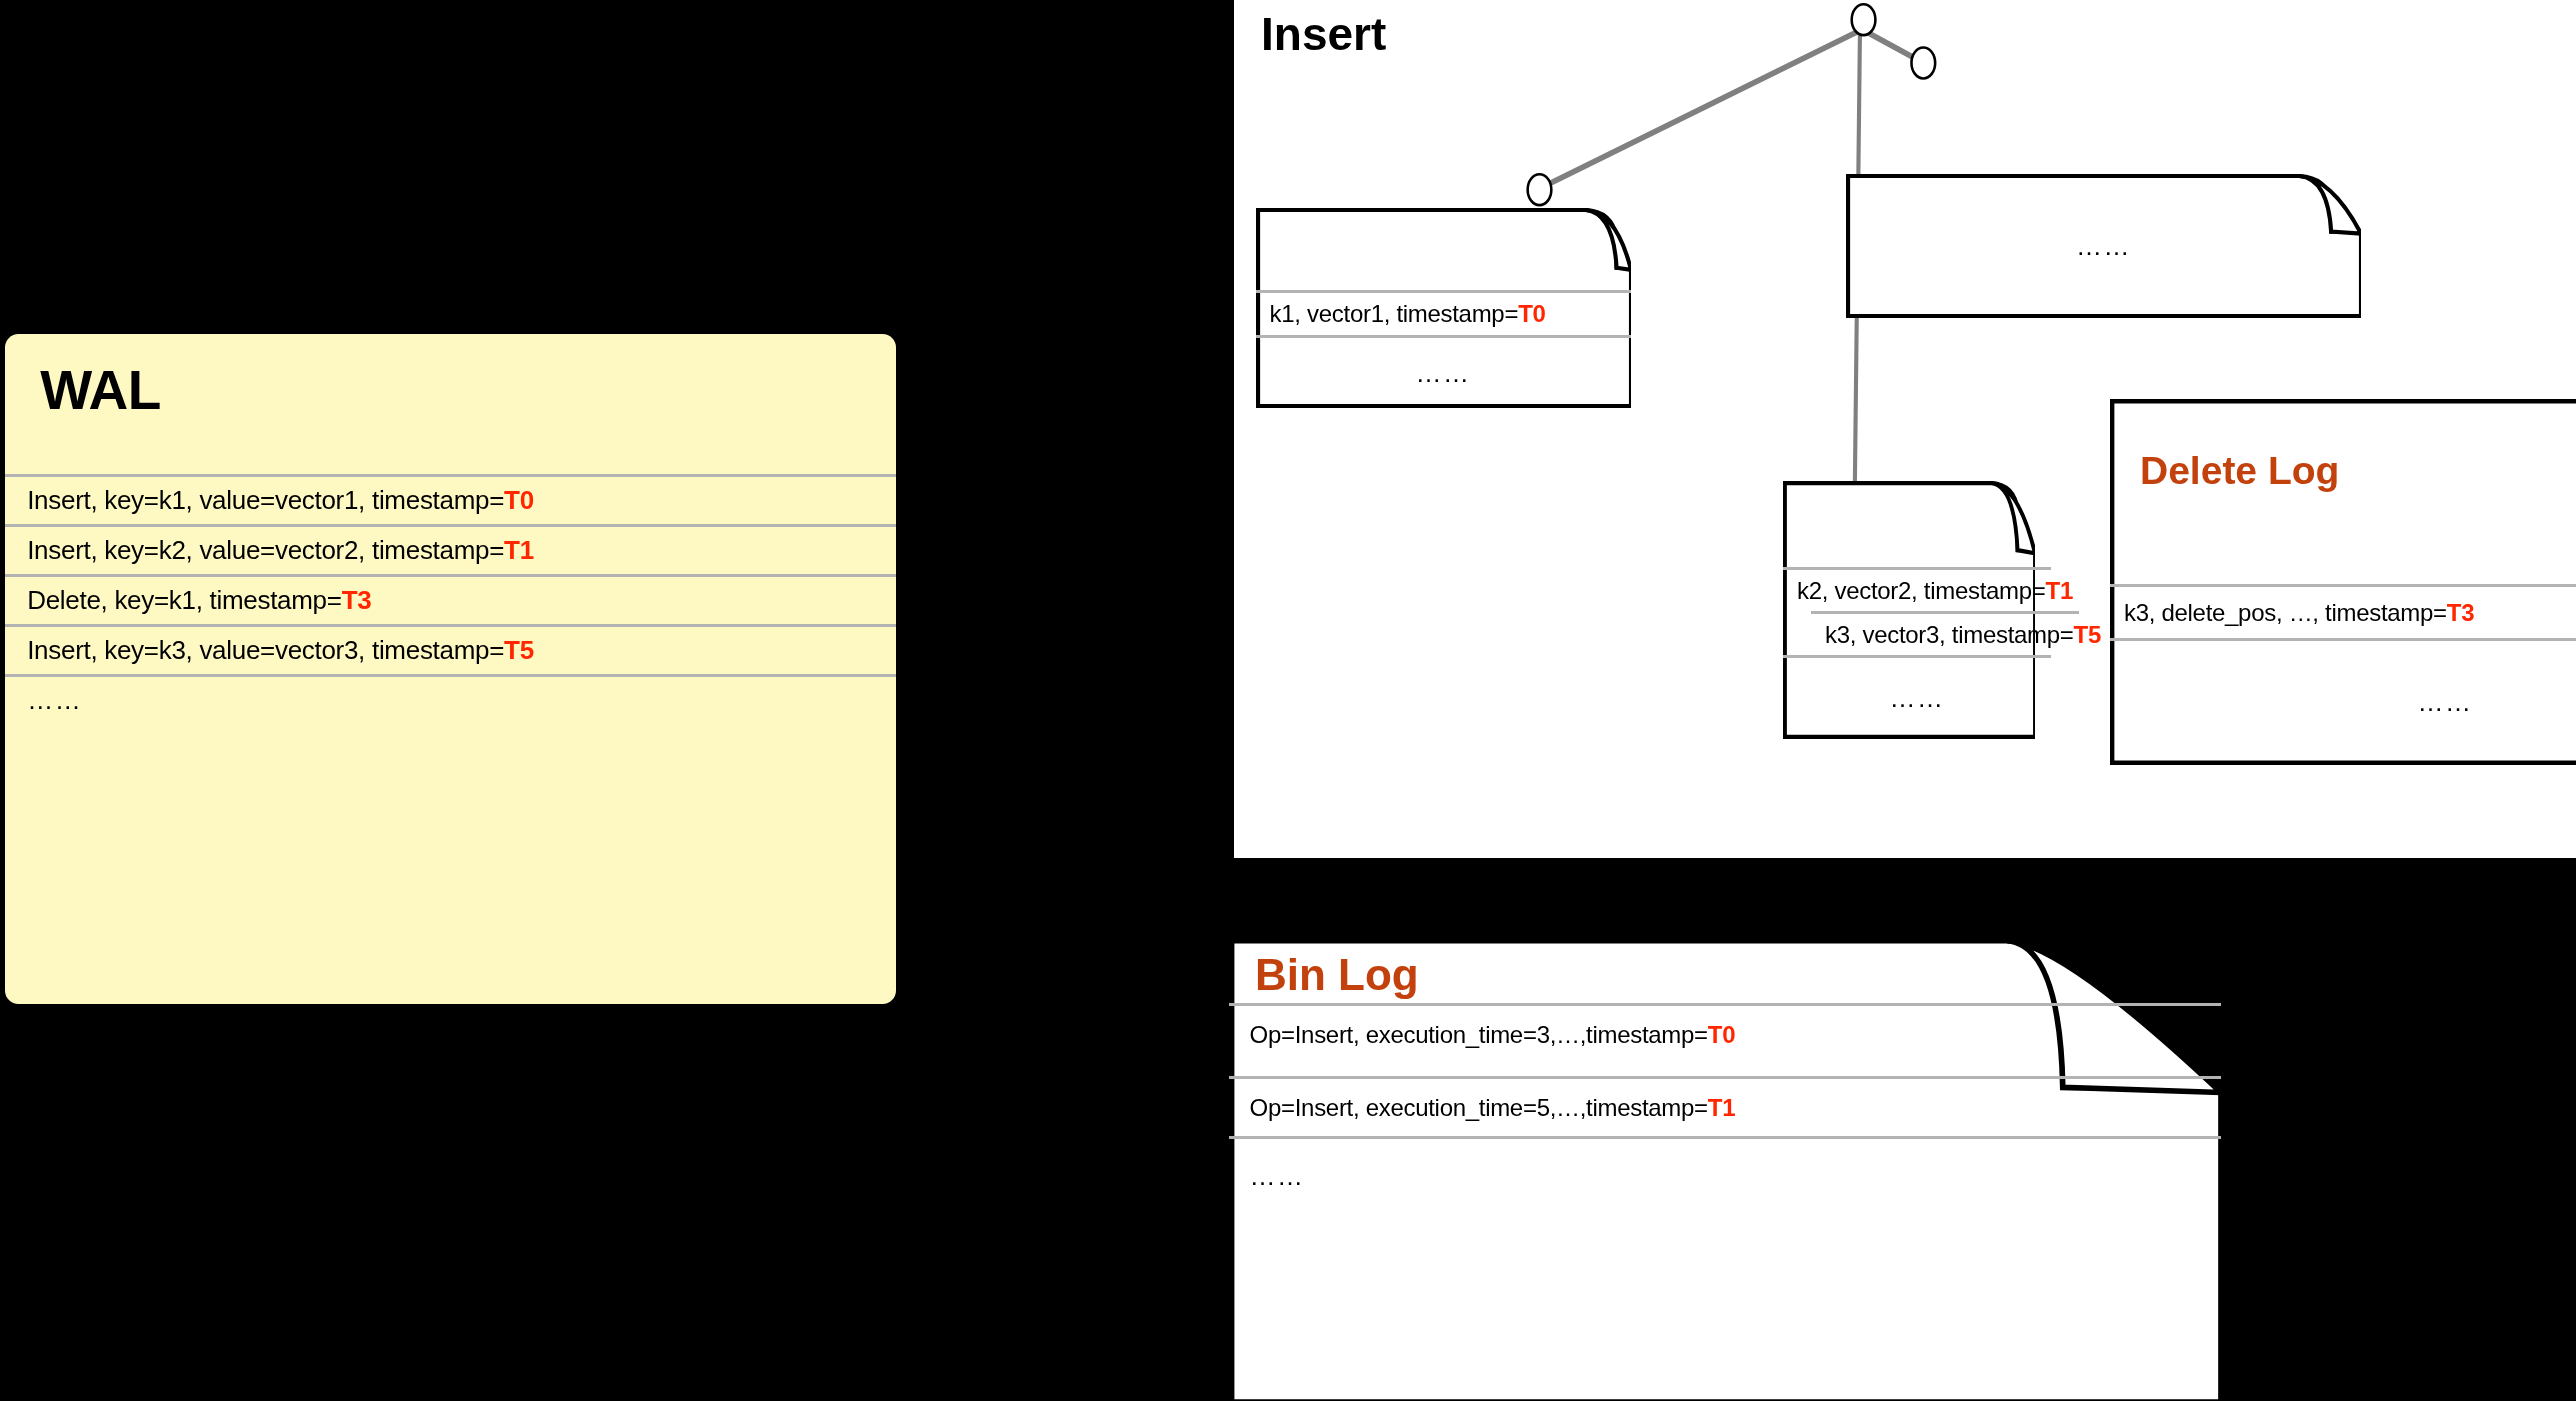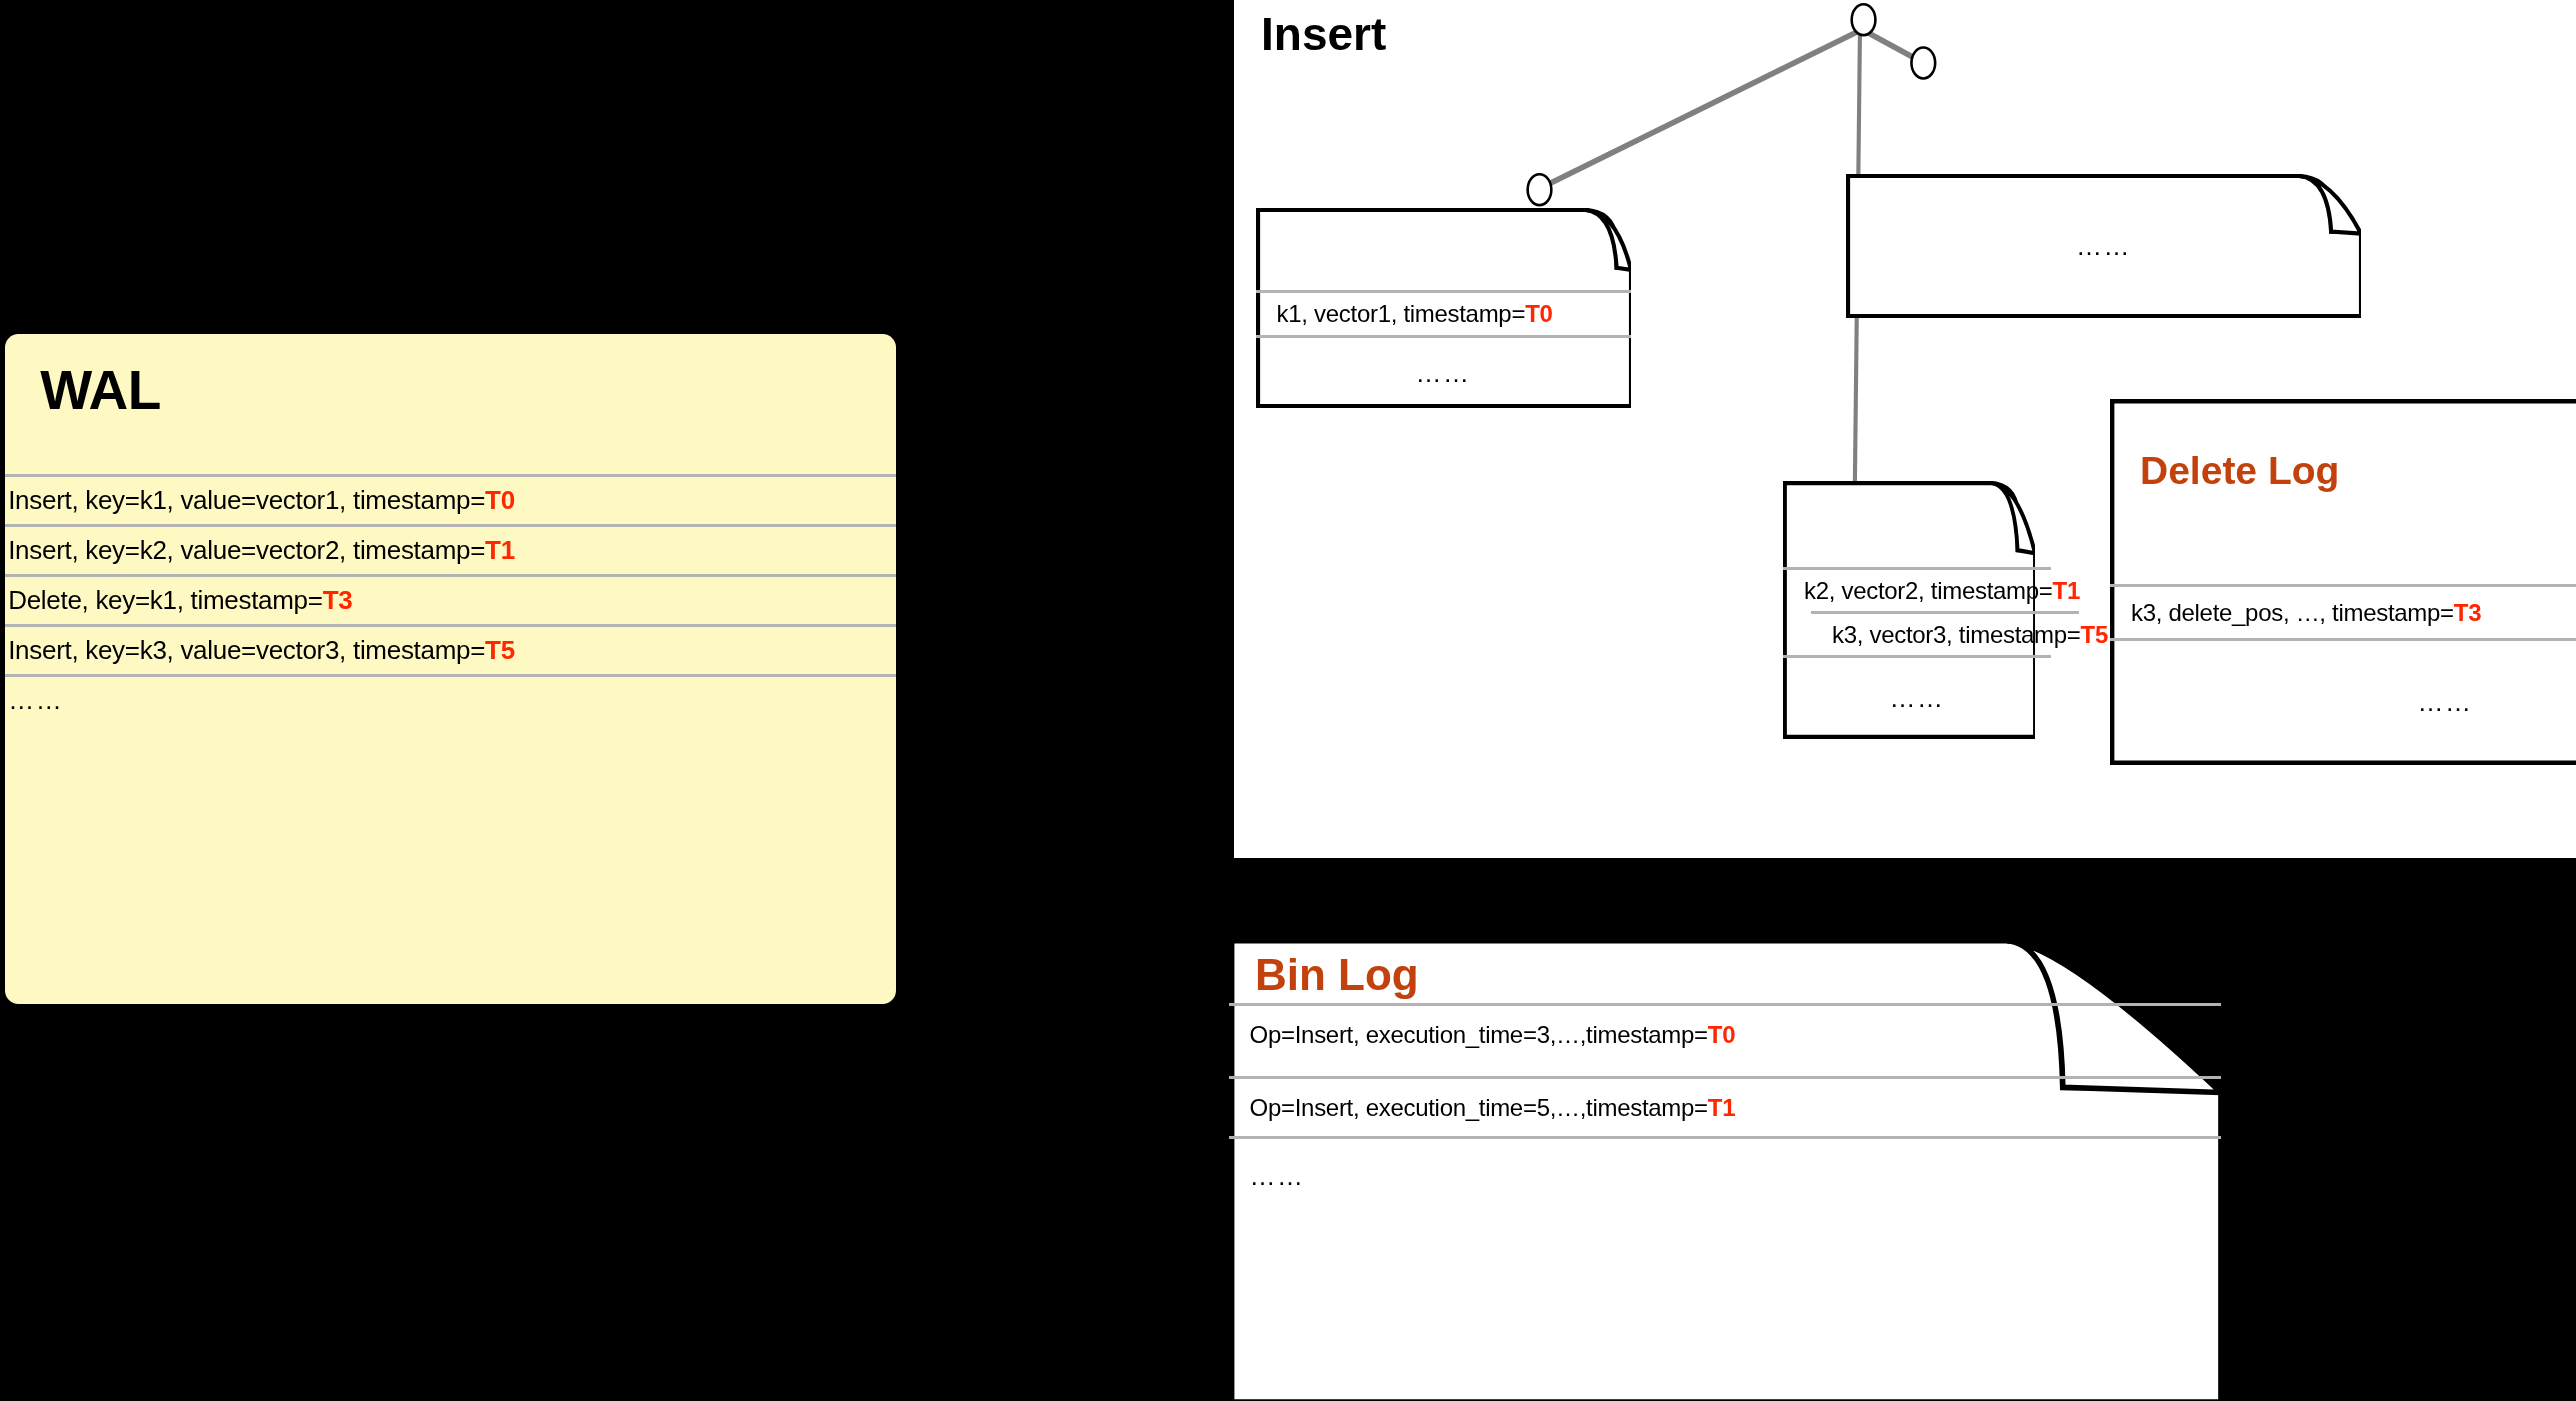--- a/index.html
+++ b/index.html
@@ -54,21 +54,21 @@
     top: 140px;
     width: 891px;
   }
   .wal-row {
     position: relative;
     height: 50px;
     box-sizing: border-box;
     border-top: 3.6px solid #b3b3b3;
     display: flex;
     align-items: center;
-    padding-left: 3px;
+    padding-left: 22px;
   }
   .wal-row .txt {
     font-size: 26px;
     color: #000000;
     white-space: nowrap;
     font-family: "Liberation Sans", sans-serif;
     letter-spacing: -0.3px;
   }
   .ts { color: #ff2600; font-weight: bold; }
   .ellipsis {
@@ -142,21 +142,21 @@
   .doc-title {
     position: absolute;
     font-size: 39px;
     font-weight: bold;
     color: #c2410c;
     line-height: 1;
     font-family: Liberation Sans, sans-serif;
   }
 
   .center-ell { justify-content: center; }
-  .pad-left { padding-left: 21px; }
+  .pad-left { padding-left: 14px; }
 
   
   .binlog-panel {
     left: 1229px;
     top: 938px;
     width: 992px;
     height: 464px;
   }
 </style>
 </head>

